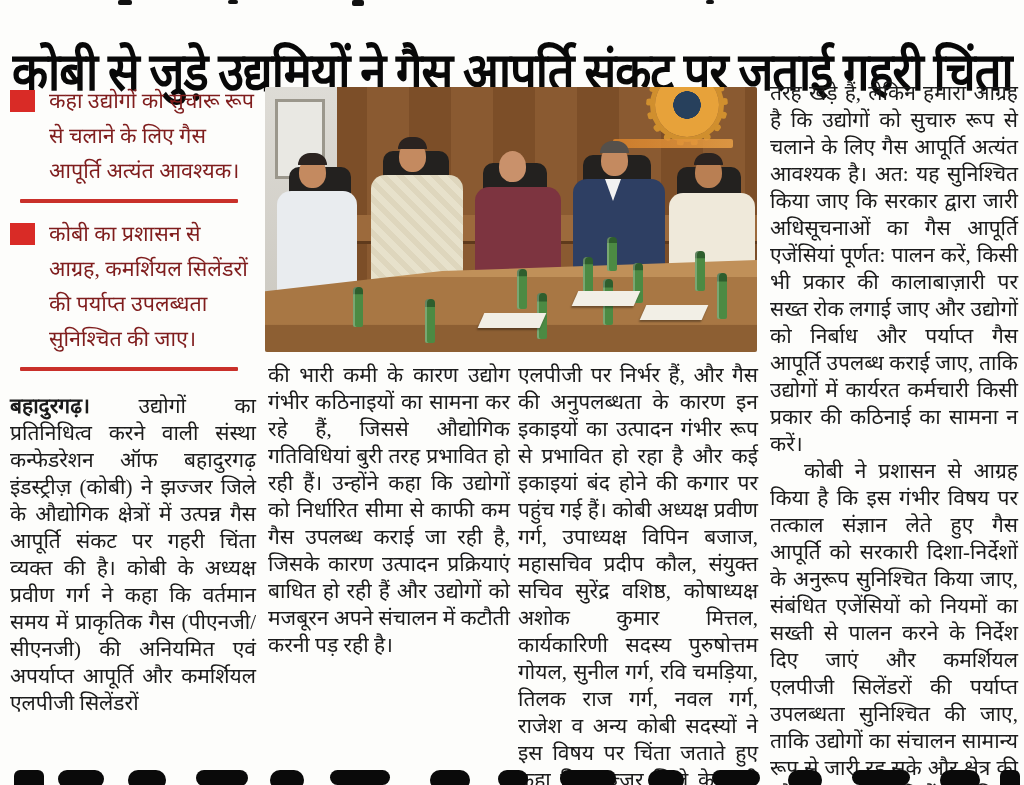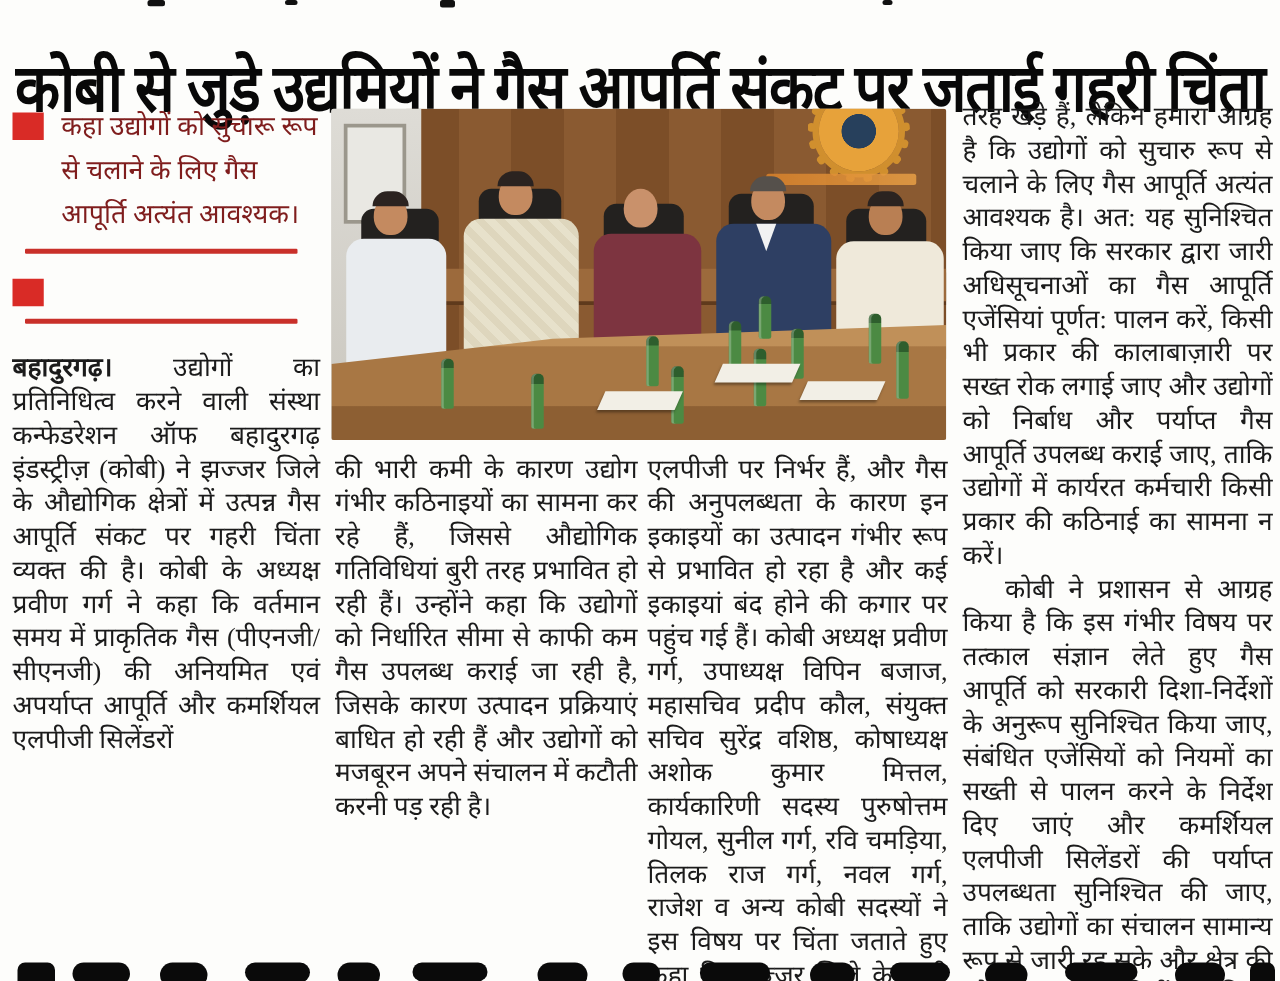--- a/index.html
+++ b/index.html
@@ -103,20 +103,21 @@
   <h1 class="headline">कोबी से जुड़े उद्यमियों ने गैस आपूर्ति संकट पर जताई गहरी चिंता</h1>
 
   <div class="col1">
     <div class="highlight">
       <span class="bullet-sq"></span>
       <span class="highlight-text">कहा उद्योगों को सुचारू रूप से चलाने के लिए गैस आपूर्ति अत्यंत आवश्यक।</span>
     </div>
     <div class="red-rule"></div>
     <div class="highlight">
       <span class="bullet-sq"></span>
+      <span class="highlight-text">कोबी का प्रशासन से आग्रह, कमर्शियल सिलेंडरों की पर्याप्त उपलब्धता सुनिश्चित की जाए।</span>
     </div>
     <div class="red-rule"></div>
     <p class="bodytext">
       <b class="dateline">बहादुरगढ़।</b>
       <span>उद्योगों का प्रतिनिधित्व करने वाली संस्था कन्फेडरेशन ऑफ बहादुरगढ़ इंडस्ट्रीज़ (कोबी) ने झज्जर जिले के औद्योगिक क्षेत्रों में उत्पन्न गैस आपूर्ति संकट पर गहरी चिंता व्यक्त की है। कोबी के अध्यक्ष प्रवीण गर्ग ने कहा कि वर्तमान समय में प्राकृतिक गैस (पीएनजी/सीएनजी) की अनियमित एवं अपर्याप्त आपूर्ति और कमर्शियल एलपीजी सिलेंडरों</span>
     </p>
   </div>
 
   <div class="photo">
     <div class="wood"></div>

